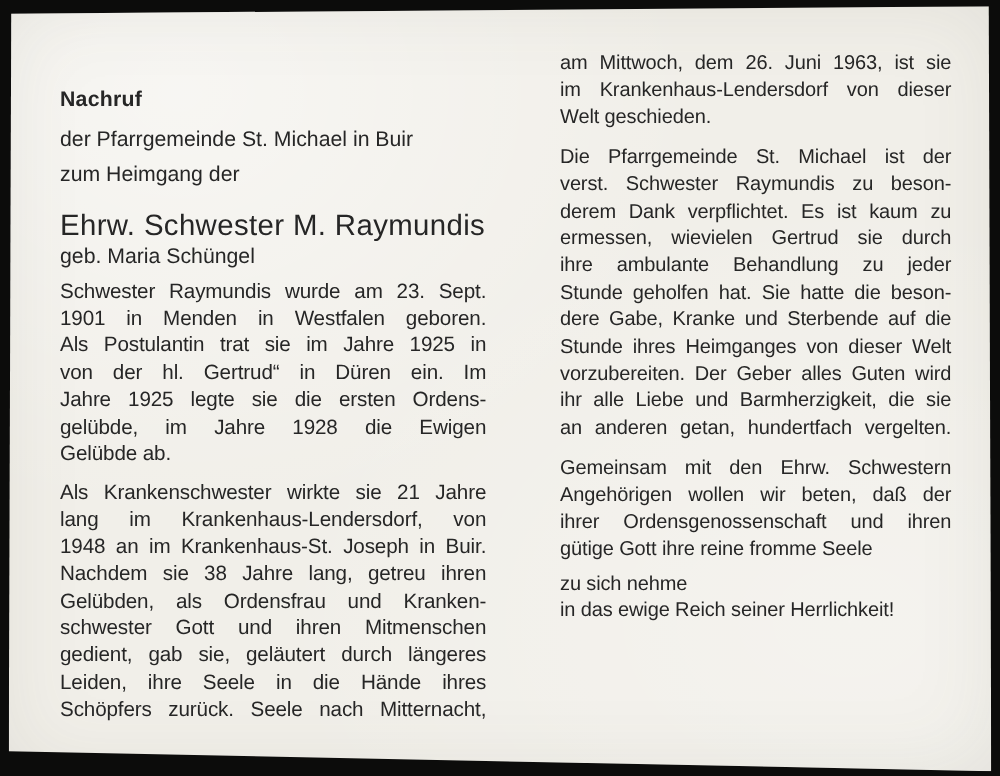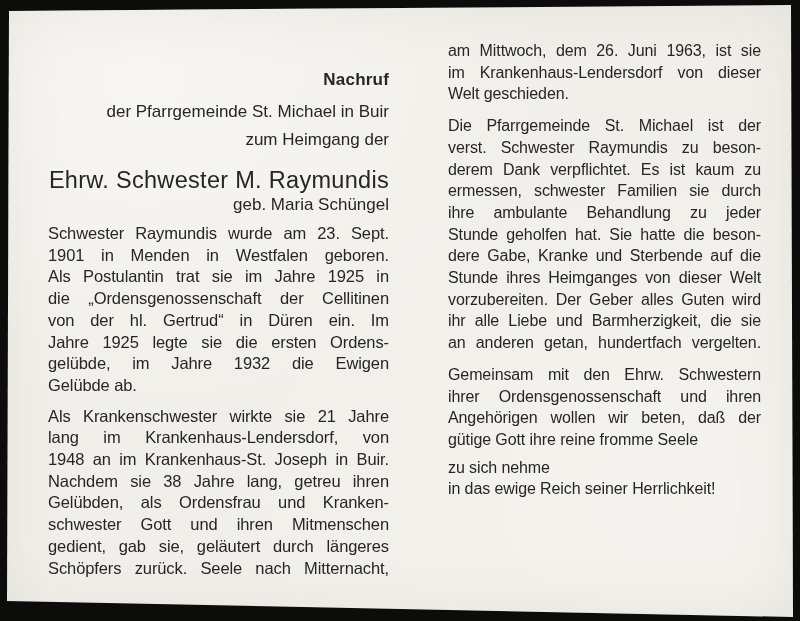--- a/index.html
+++ b/index.html
@@ -25,21 +25,21 @@
       radial-gradient(ellipse at 85% 80%, rgba(255,255,255,0.25), rgba(255,255,255,0) 50%),
       var(--paper, #f1efe9);
     clip-path: polygon(9px 11px, 791px 5px, 793px 617px, 7px 601px);
     box-shadow: inset 0 0 70px rgba(90,85,70,0.10);
     color: var(--ink, #262626);
   }
   .col { position: absolute; }
   .col-left  { left: 48px;  top: 60px; width: 341px; }
   .col-right { left: 448px; top: 40px; width: 313px; }
 
-  .hdr { text-align: right; }
+  .hdr { text-align: left; }
   .hdr-title { font-size: 17px;   font-weight: bold; margin-top: 10px; line-height: 20px; letter-spacing: 0.2px; }
   .hdr-sub1  { font-size: 17px;   margin-top: 12px;  line-height: 20px; }
   .hdr-sub2  { font-size: 17px;   margin-top: 8px;   line-height: 20px; }
   .hdr-name  { font-size: 23.5px; margin-top: 16px;   line-height: 28px; letter-spacing: 0.3px; }
   .hdr-birth { font-size: 17px; margin-top: 2px;   line-height: 17px; }
 
   .col-left  .paras { margin-top: 10px; }
   .para { margin: 0; }
   .para + .para { margin-top: 9px; }
   .col-right .para + .para { margin-top: 10px; }
@@ -68,63 +68,63 @@
         <div class="hdr-sub1">der Pfarrgemeinde St. Michael in Buir</div>
         <div class="hdr-sub2">zum Heimgang der</div>
         <div class="hdr-name">Ehrw. Schwester M. Raymundis</div>
         <div class="hdr-birth">geb. Maria Schüngel</div>
       </div>
       <div class="paras">
           <div class="para">
             <div class="line justify">Schwester Raymundis wurde am 23. Sept.</div>
             <div class="line justify">1901 in Menden in Westfalen geboren.</div>
             <div class="line justify">Als Postulantin trat sie im Jahre 1925 in</div>
-            <div class="line justify">die „Ordensgenossenschaft der Cellitinen</div>
             <div class="line justify">von der hl. Gertrud“ in Düren ein. Im</div>
             <div class="line justify">Jahre 1925 legte sie die ersten Ordens-</div>
-            <div class="line justify">gelübde, im Jahre 1932 die Ewigen</div>
+            <div class="line justify">gelübde, im Jahre 1928 die Ewigen</div>
             <div class="line left">Gelübde ab.</div>
           </div>
           <div class="para">
             <div class="line justify">Als Krankenschwester wirkte sie 21 Jahre</div>
             <div class="line justify">lang im Krankenhaus-Lendersdorf, von</div>
             <div class="line justify">1948 an im Krankenhaus-St. Joseph in Buir.</div>
             <div class="line justify">Nachdem sie 38 Jahre lang, getreu ihren</div>
             <div class="line justify">Gelübden, als Ordensfrau und Kranken-</div>
             <div class="line justify">schwester Gott und ihren Mitmenschen</div>
             <div class="line justify">gedient, gab sie, geläutert durch längeres</div>
+            <div class="line justify">Leiden, ihre Seele in die Hände ihres</div>
             <div class="line justify">Schöpfers zurück. Seele nach Mitternacht,</div>
           </div>
         </div>
     </div>
 
     <div class="col col-right">
       <div class="paras">
           <div class="para">
             <div class="line justify">am Mittwoch, dem 26. Juni 1963, ist sie</div>
             <div class="line justify">im Krankenhaus-Lendersdorf von dieser</div>
             <div class="line left">Welt geschieden.</div>
           </div>
           <div class="para">
             <div class="line justify">Die Pfarrgemeinde St. Michael ist der</div>
             <div class="line justify">verst. Schwester Raymundis zu beson-</div>
             <div class="line justify">derem Dank verpflichtet. Es ist kaum zu</div>
-            <div class="line justify">ermessen, schwester Familien sie durch</div>
+            <div class="line justify">ermessen, wievielen Gertrud sie durch</div>
             <div class="line justify">ihre ambulante Behandlung zu jeder</div>
             <div class="line justify">Stunde geholfen hat. Sie hatte die beson-</div>
             <div class="line justify">dere Gabe, Kranke und Sterbende auf die</div>
             <div class="line justify">Stunde ihres Heimganges von dieser Welt</div>
             <div class="line justify">vorzubereiten. Der Geber alles Guten wird</div>
             <div class="line justify">ihr alle Liebe und Barmherzigkeit, die sie</div>
             <div class="line justify">an anderen getan, hundertfach vergelten.</div>
           </div>
           <div class="para">
             <div class="line justify">Gemeinsam mit den Ehrw. Schwestern</div>
+            <div class="line justify">Angehörigen wollen wir beten, daß der</div>
             <div class="line justify">ihrer Ordensgenossenschaft und ihren</div>
-            <div class="line justify">Angehörigen wollen wir beten, daß der</div>
             <div class="line center">gütige Gott ihre reine fromme Seele</div>
             <div class="line center gap">zu sich nehme</div>
             <div class="line center">in das ewige Reich seiner Herrlichkeit!</div>
           </div>
         </div>
     </div>
 
   </div>
 </div>
 

